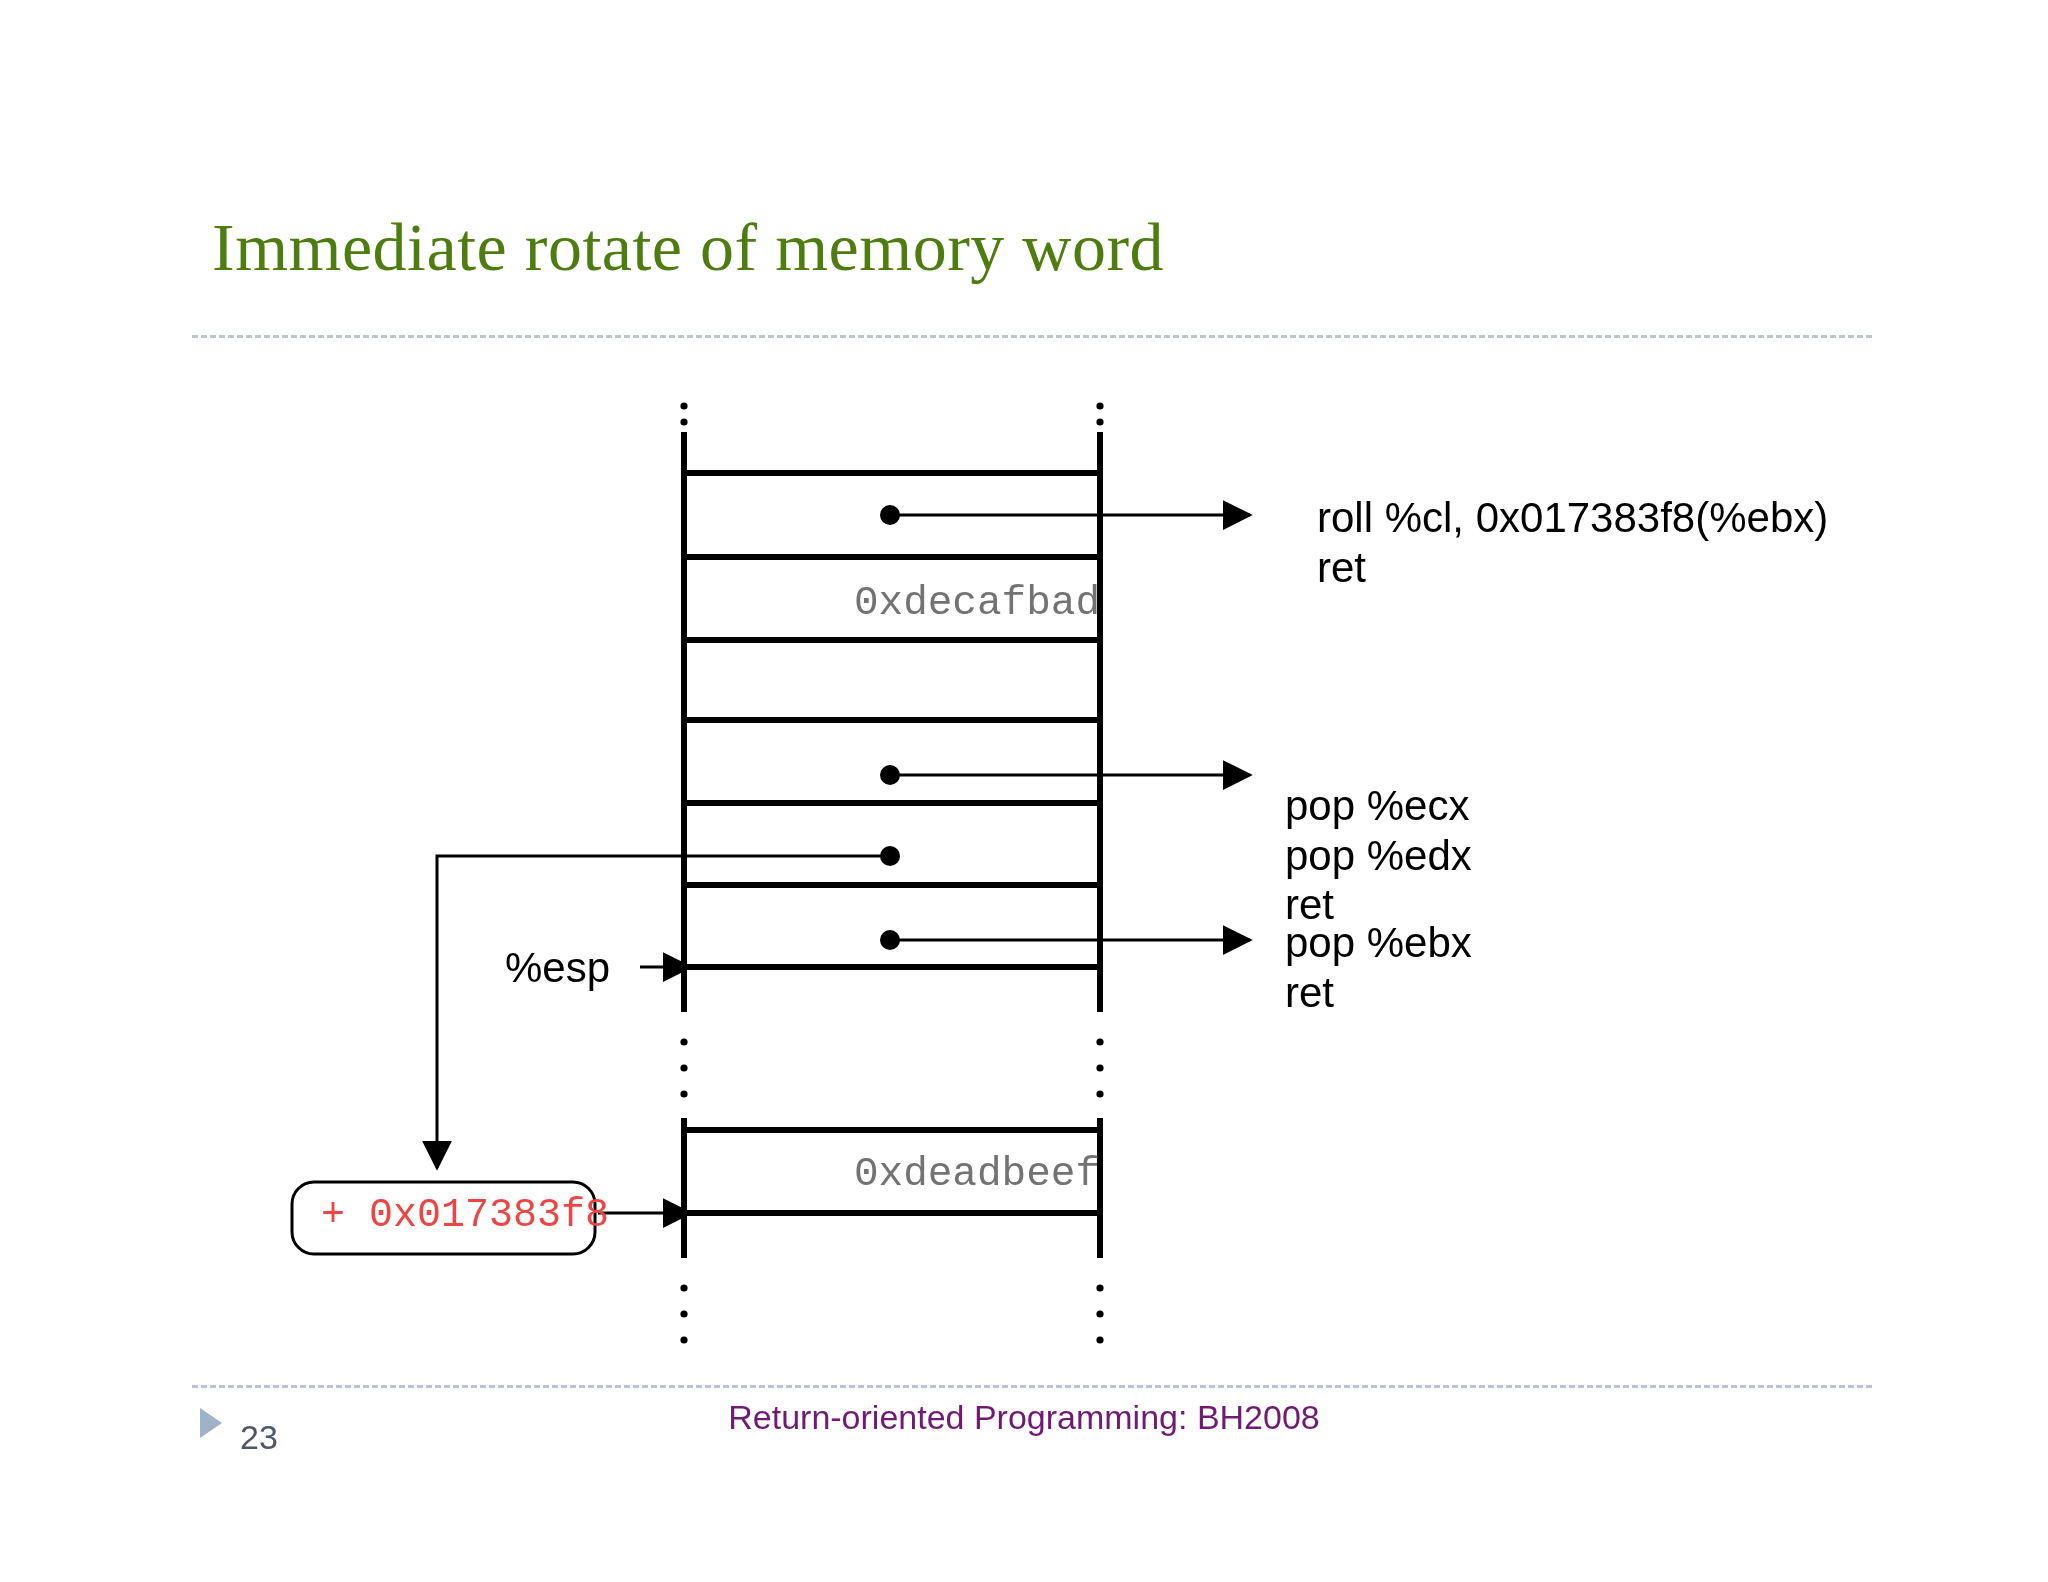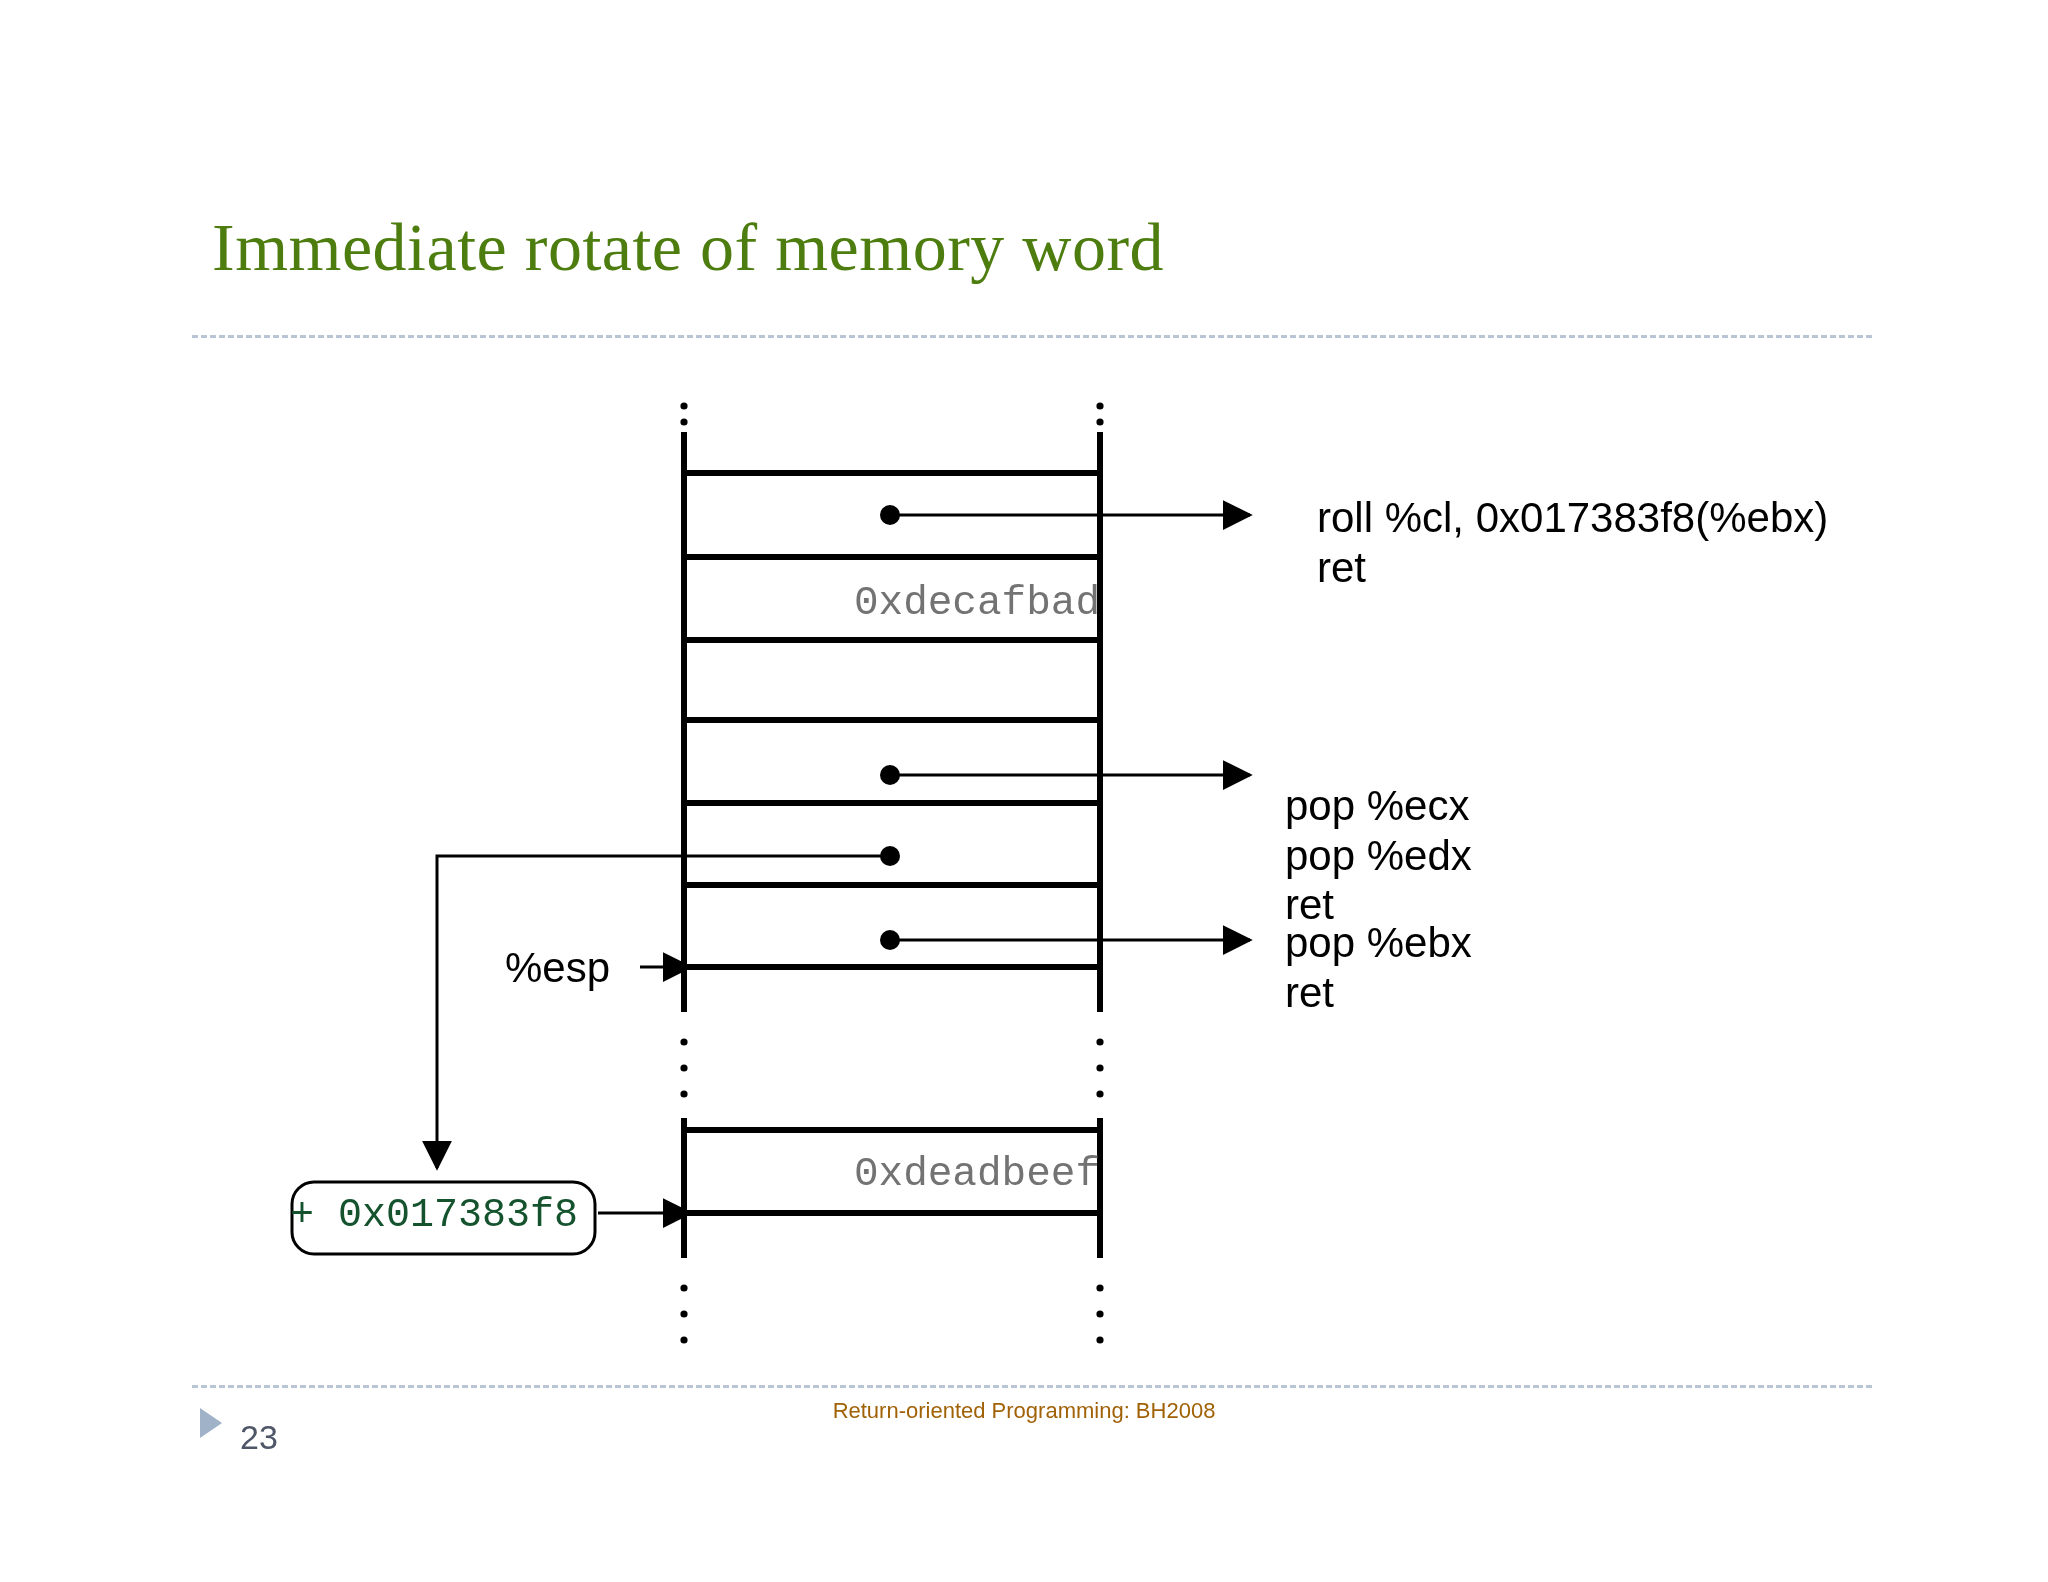--- a/index.html
+++ b/index.html
@@ -32,44 +32,44 @@
     border-left:22px solid #9fb2c8;
     border-top:15px solid transparent;
     border-bottom:15px solid transparent;
   }
   .footer-page{
     position:absolute;left:240px;top:1398px;
     font-size:34px;color:#4f5668;margin-top:20px;
   }
   .footer-center{
     position:absolute;left:0;top:1398px;width:2048px;text-align:center;
-    font-size:22px;color:#a16207;
+    font-size:34px;color:#701a75;
   }
 
   
   #diagram{position:absolute;left:0;top:0;width:2048px;height:1582px;}
 
   
   .cellval{
     position:absolute;width:416px;text-align:right;
     font-family:Liberation Mono, monospace;
     font-size:41px;color:#737373;
   }
   .annot{
     position:absolute;left:1285px;
     font-size:42px;color:#000;line-height:1.18;white-space:nowrap;
   }
   .esp-label{
     position:absolute;left:505px;top:944px;
     font-size:42px;color:#000;
   }
   .boxval{
-    position:absolute;left:290px;top:1193px;width:305px;text-align:left;
+    position:absolute;left:290px;top:1193px;width:305px;text-align:right;
     font-family:"Liberation Mono","DejaVu Sans Mono",monospace;
-    font-size:40px;color:#14532d;
+    font-size:40px;color:#ef4444;padding-left:14px;
   }
 </style>
 </head>
 <body>
 
 <div id="slide">
 
   <div class="title">Immediate rotate of memory word</div>
   <div class="title-rule"></div>
 

